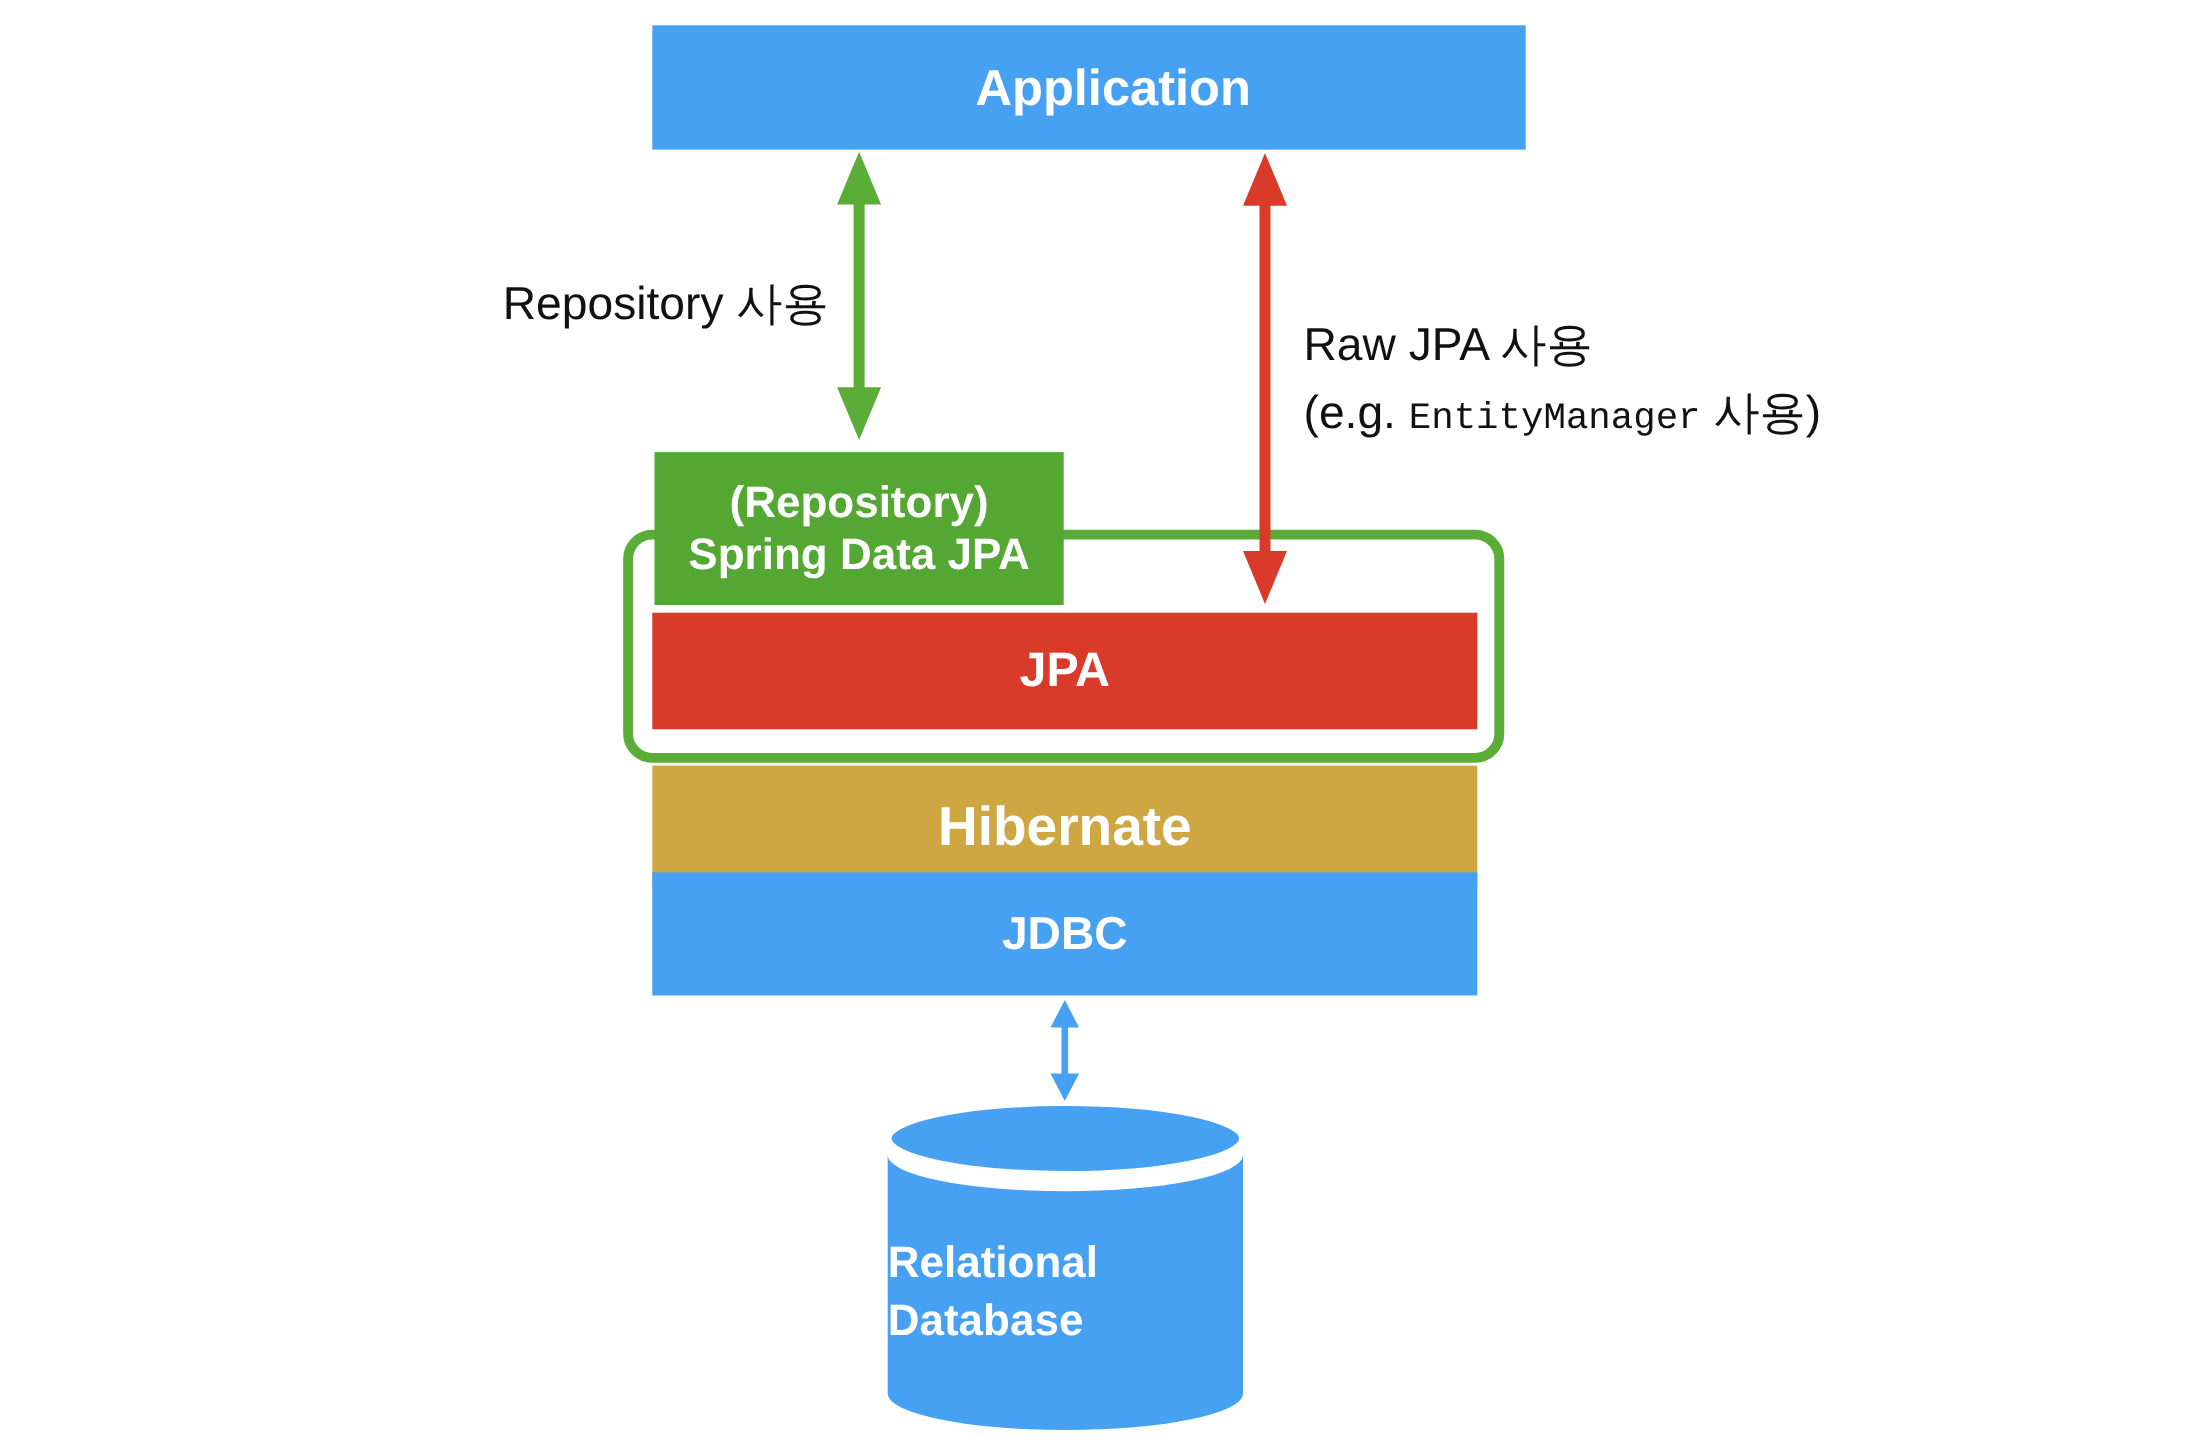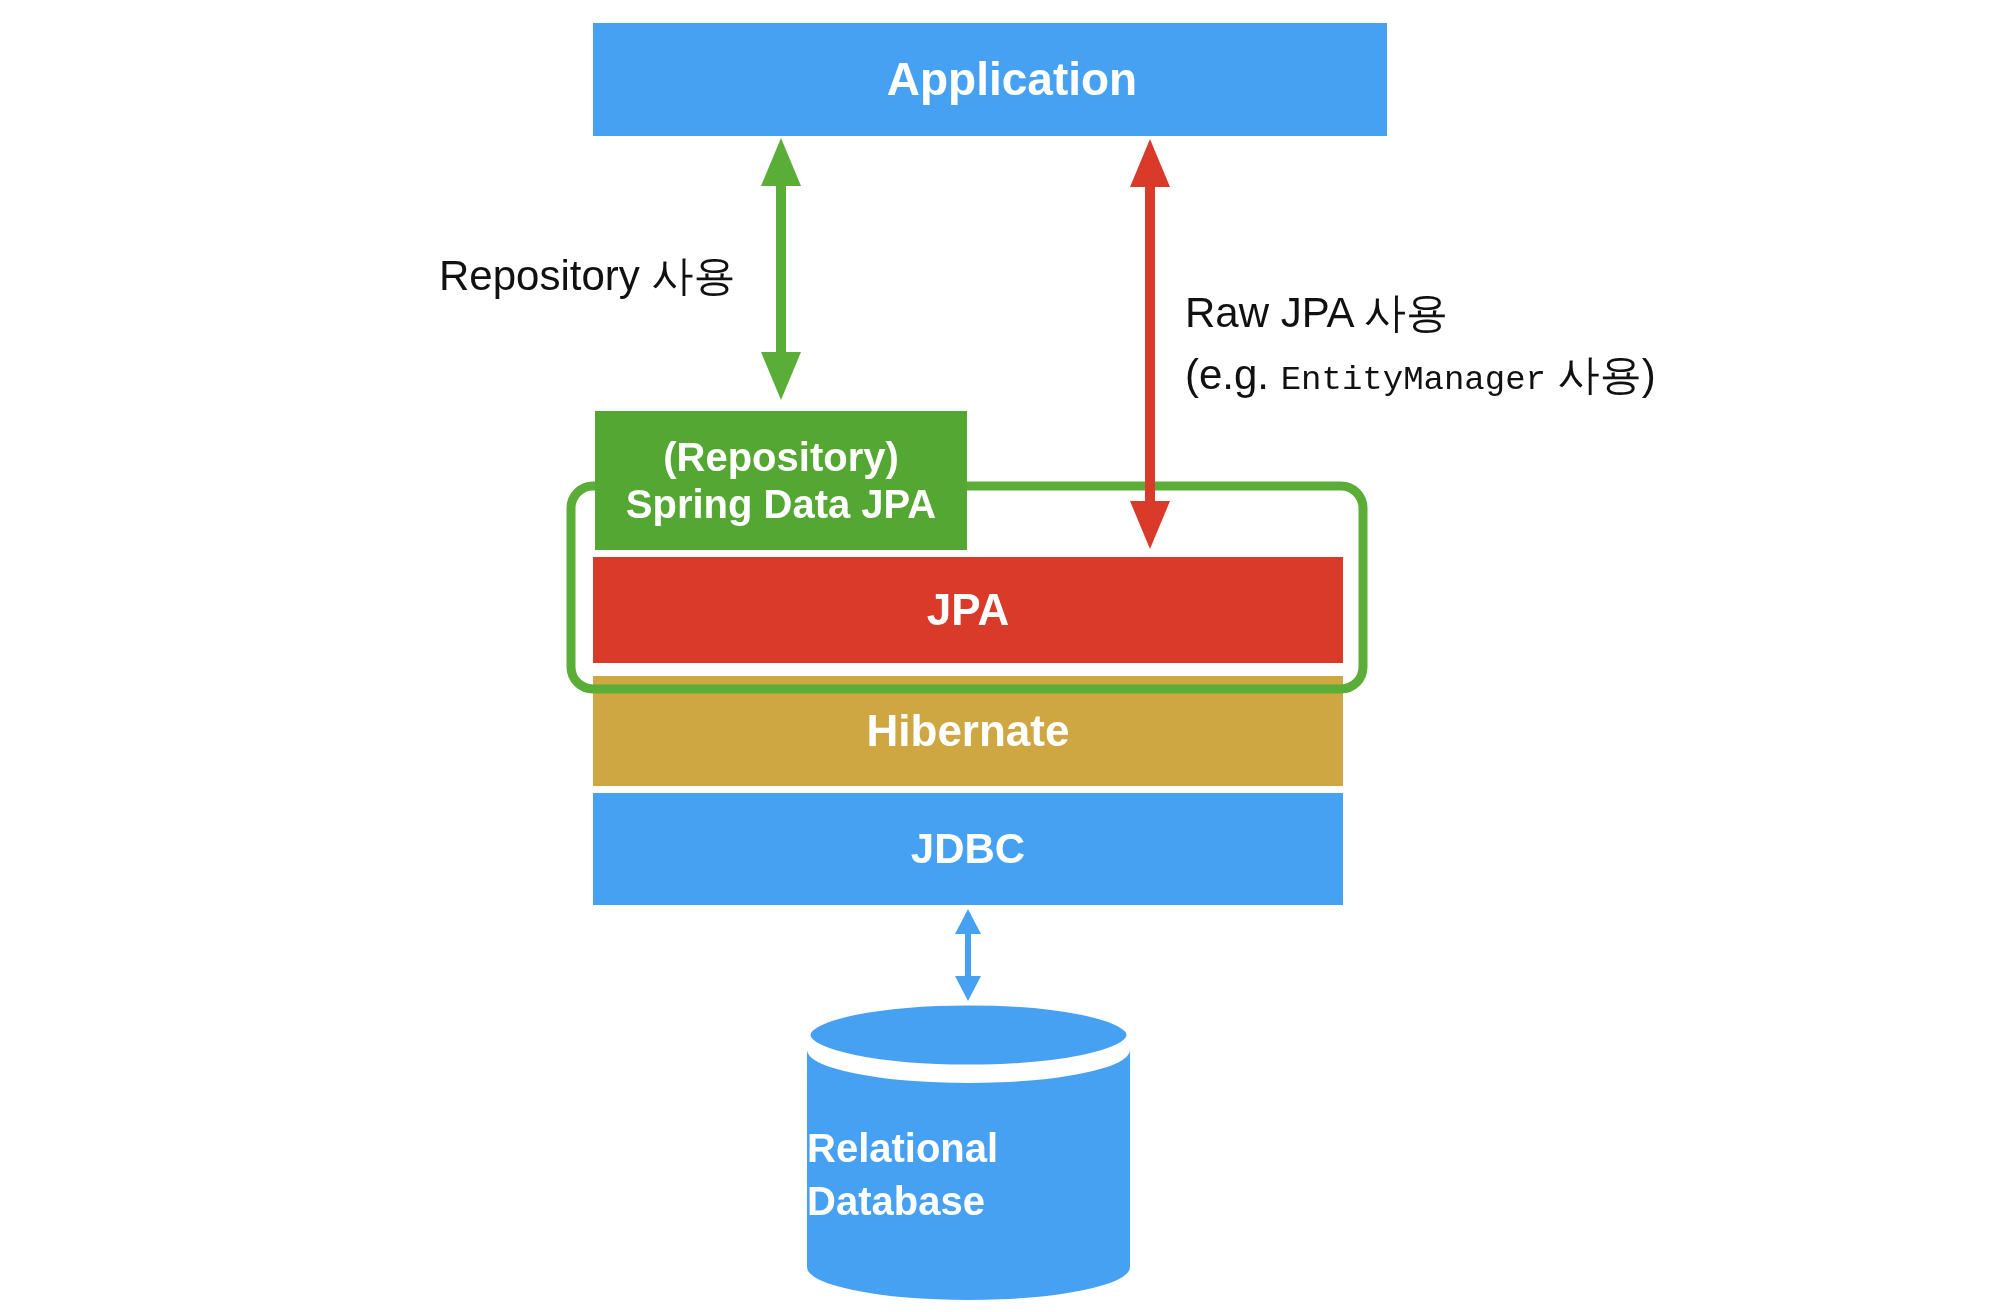--- a/index.html
+++ b/index.html
@@ -30,31 +30,31 @@
     color:var(--white);
     font-weight:bold;
     text-align:center;
     line-height:1.18;
   }
   .box.z-base{z-index:1;}
   .box.z-over{z-index:3;}
   #app-box   {left:593px;top:23px; width:750px;height:113px;background:var(--blue); font-size:46px;padding-left:44px;}
   #spring-box{left:595px;top:411px;width:372px;height:139px;background:var(--green);font-size:40px;line-height:47px;}
   #jpa-box   {left:593px;top:557px;width:750px;height:106px;background:var(--red);  font-size:44px;}
-  #hib-box   {left:593px;top:676px;width:750px;height:110px;background:var(--gold); font-size:44px;}
+  #hib-box   {left:593px;top:696px;width:750px;height:110px;background:var(--gold); font-size:50px;}
   #jdbc-box  {left:593px;top:793px;width:750px;height:112px;background:var(--blue); font-size:42px;}
   .annotation{
     position:absolute;
     color:var(--ink);
     font-size:42px;
     line-height:62px;
     white-space:nowrap;
     z-index:5;
   }
-  #repo-label{left:439px;top:245px;}
+  #repo-label{left:457px;top:245px;}
   #rawjpa-label{left:1185px;top:282px;}
   .mono{font-family:"Liberation Mono", monospace;font-size:34px;}
   #db-label{
     position:absolute;left:807px;top:1122px;width:323px;
     color:var(--white);font-weight:bold;font-size:40px;line-height:53px;
     text-align:left;z-index:5;
   }
   .fill-blue{fill:var(--blue);}
   .fill-greenb{fill:var(--green_bright);}
   .fill-red{fill:var(--red);}

